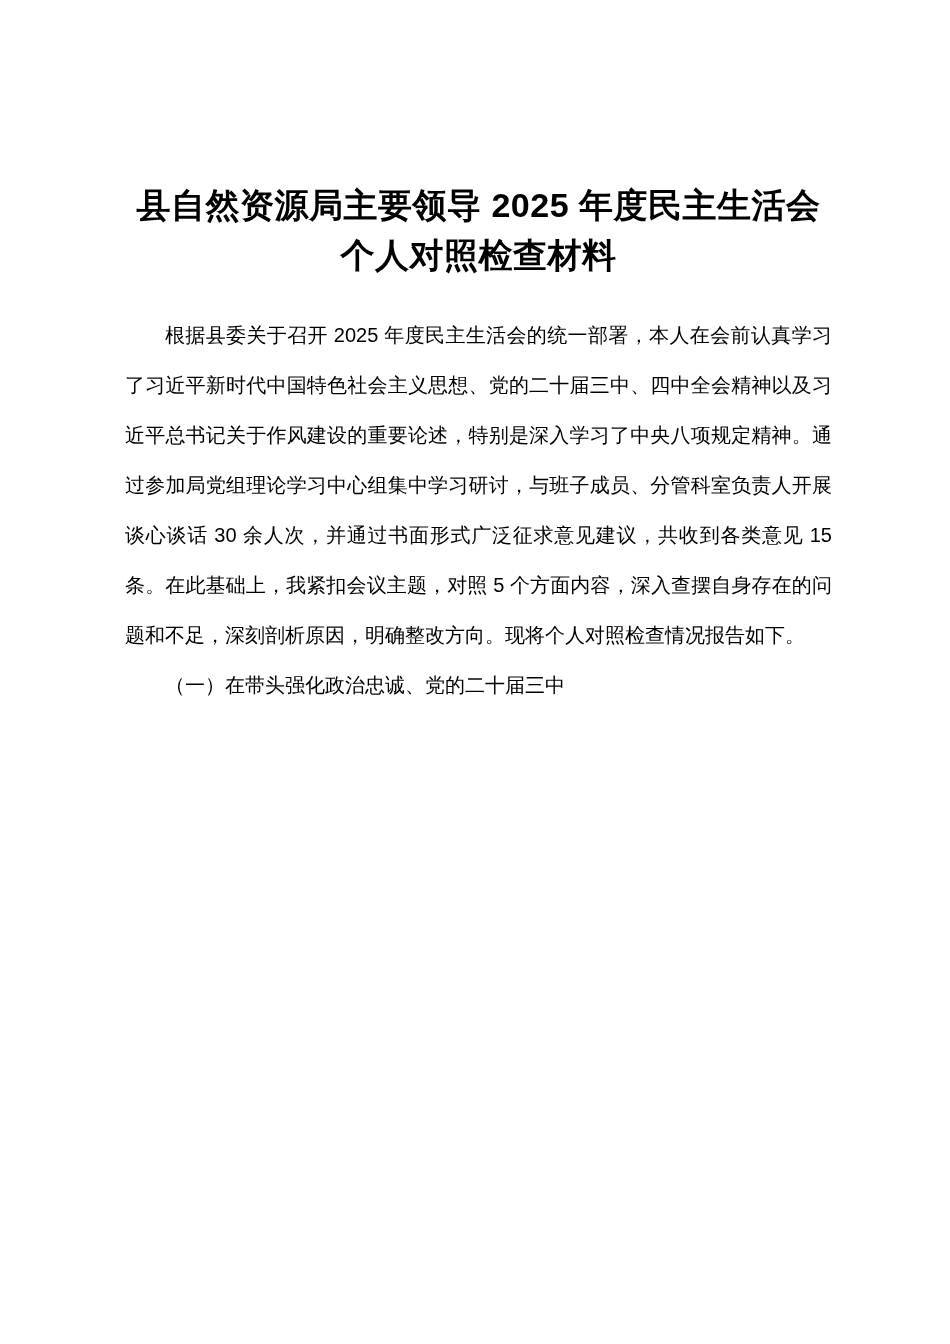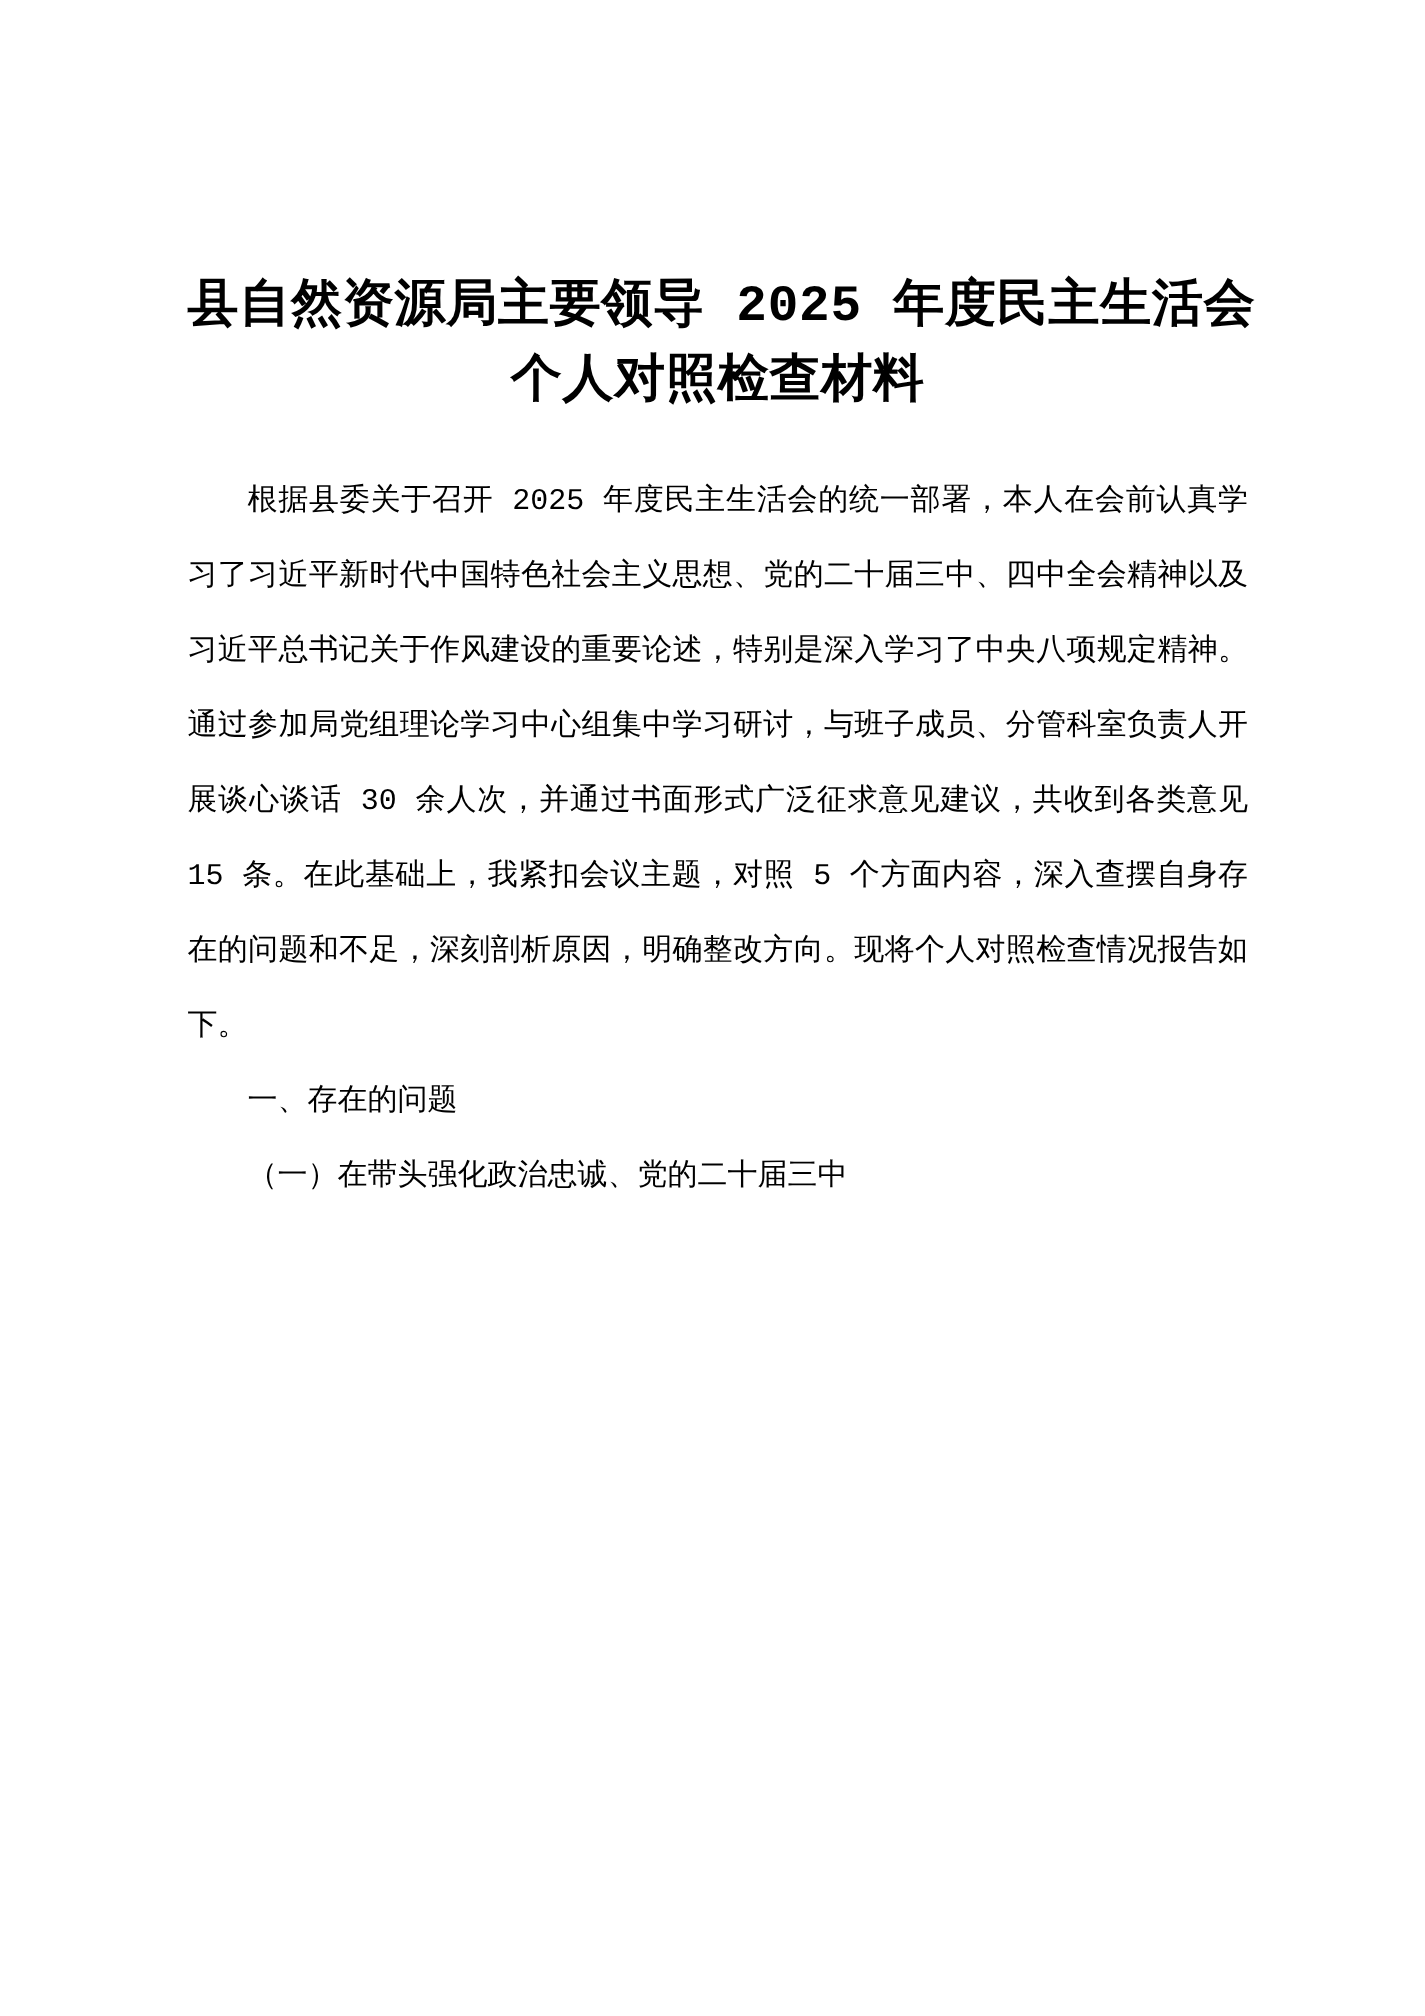--- a/index.html
+++ b/index.html
@@ -9,21 +9,21 @@
   }
   .page {
     position: relative;
     width: 950px;
     height: 1344px;
     box-sizing: border-box;
     background: #ffffff;
     color: #000000;
     padding: 180px 118px 0 125px;
     overflow: hidden;
-    font-family: Liberation Mono, monospace;
+    font-family: Liberation Sans, sans-serif;
   }
   .doc-title {
     margin: 0;
     font-size: 34px;
     font-weight: 700;
     line-height: 50px;
     text-align: center;
     letter-spacing: 0.5px;
   }
   .doc-title .title-line {
@@ -54,18 +54,17 @@
 
 <div class="page">
   <h1 class="doc-title">
     <span class="title-line">县自然资源局主要领导 2025 年度民主生活会</span>
     <span class="title-line">个人对照检查材料</span>
   </h1>
 
   <div class="doc-body">
     <p class="para">根据县委关于召开 2025 年度民主生活会的统一部署，本人在会前认真学习了习近平新时代中国特色社会主义思想、党的二十届三中、四中全会精神以及习近平总书记关于作风建设的重要论述，特别是深入学习了中央八项规定精神。通过参加局党组理论学习中心组集中学习研讨，与班子成员、分管科室负责人开展谈心谈话 30 余人次，并通过书面形式广泛征求意见建议，共收到各类意见 15 条。在此基础上，我紧扣会议主题，对照 5 个方面内容，深入查摆自身存在的问题和不足，深刻剖析原因，明确整改方向。现将个人对照检查情况报告如下。</p>
 
-    <p class="para heading">一、存在的问题</p>
 
     <p class="para heading">（一）在带头强化政治忠诚、党的二十届三中</p>
 
   </div>
 </div>
 
 </body></html>

